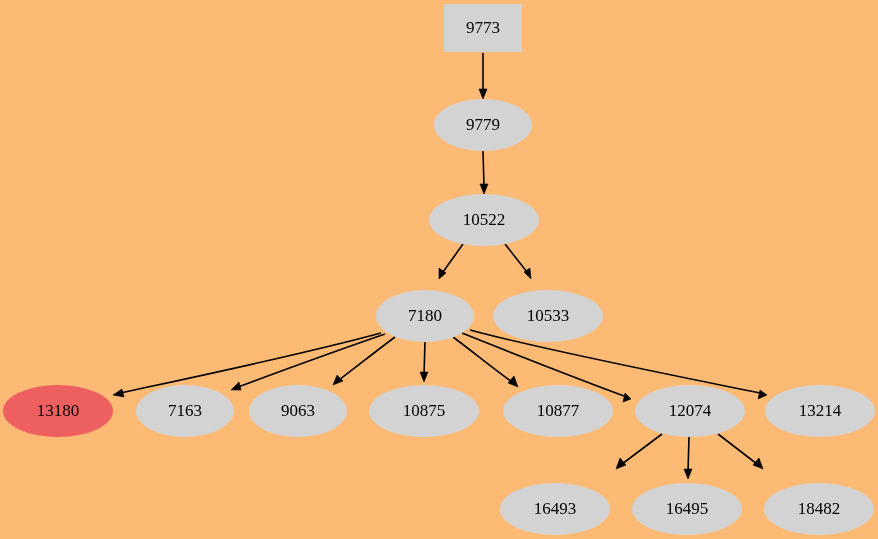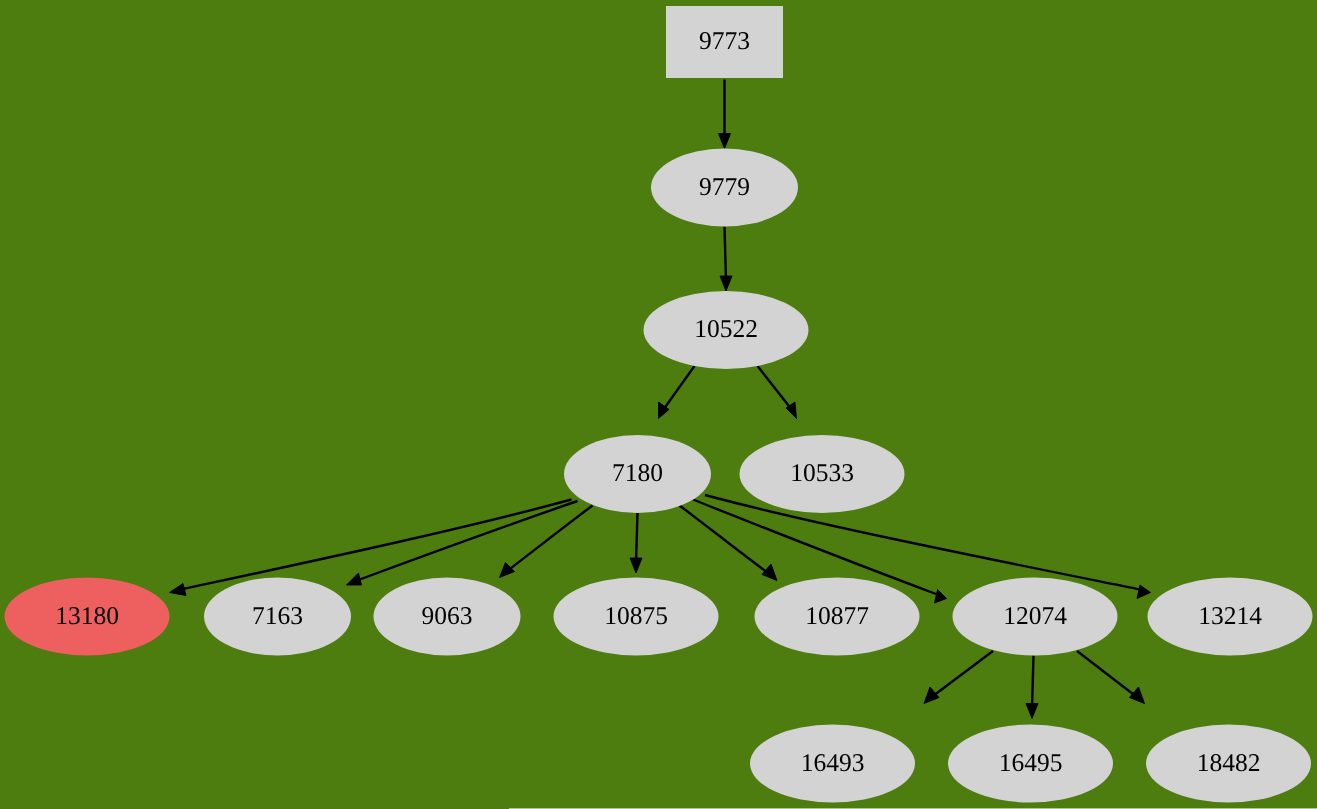--- a/index.html
+++ b/index.html
@@ -5,21 +5,21 @@
 <style>
   html, body {
     margin: 0;
     padding: 0;
     background: #ffffff;
   }
   #graph-canvas {
     position: relative;
     width: 878px;
     height: 539px;
-    background: #4d7c0f;
+    background: #fdba74;
     overflow: hidden;
     font-family: "Liberation Serif", serif;
   }
   #graph-svg {
     position: absolute;
     left: 0;
     top: 0;
     width: 878px;
     height: 539px;
   }

